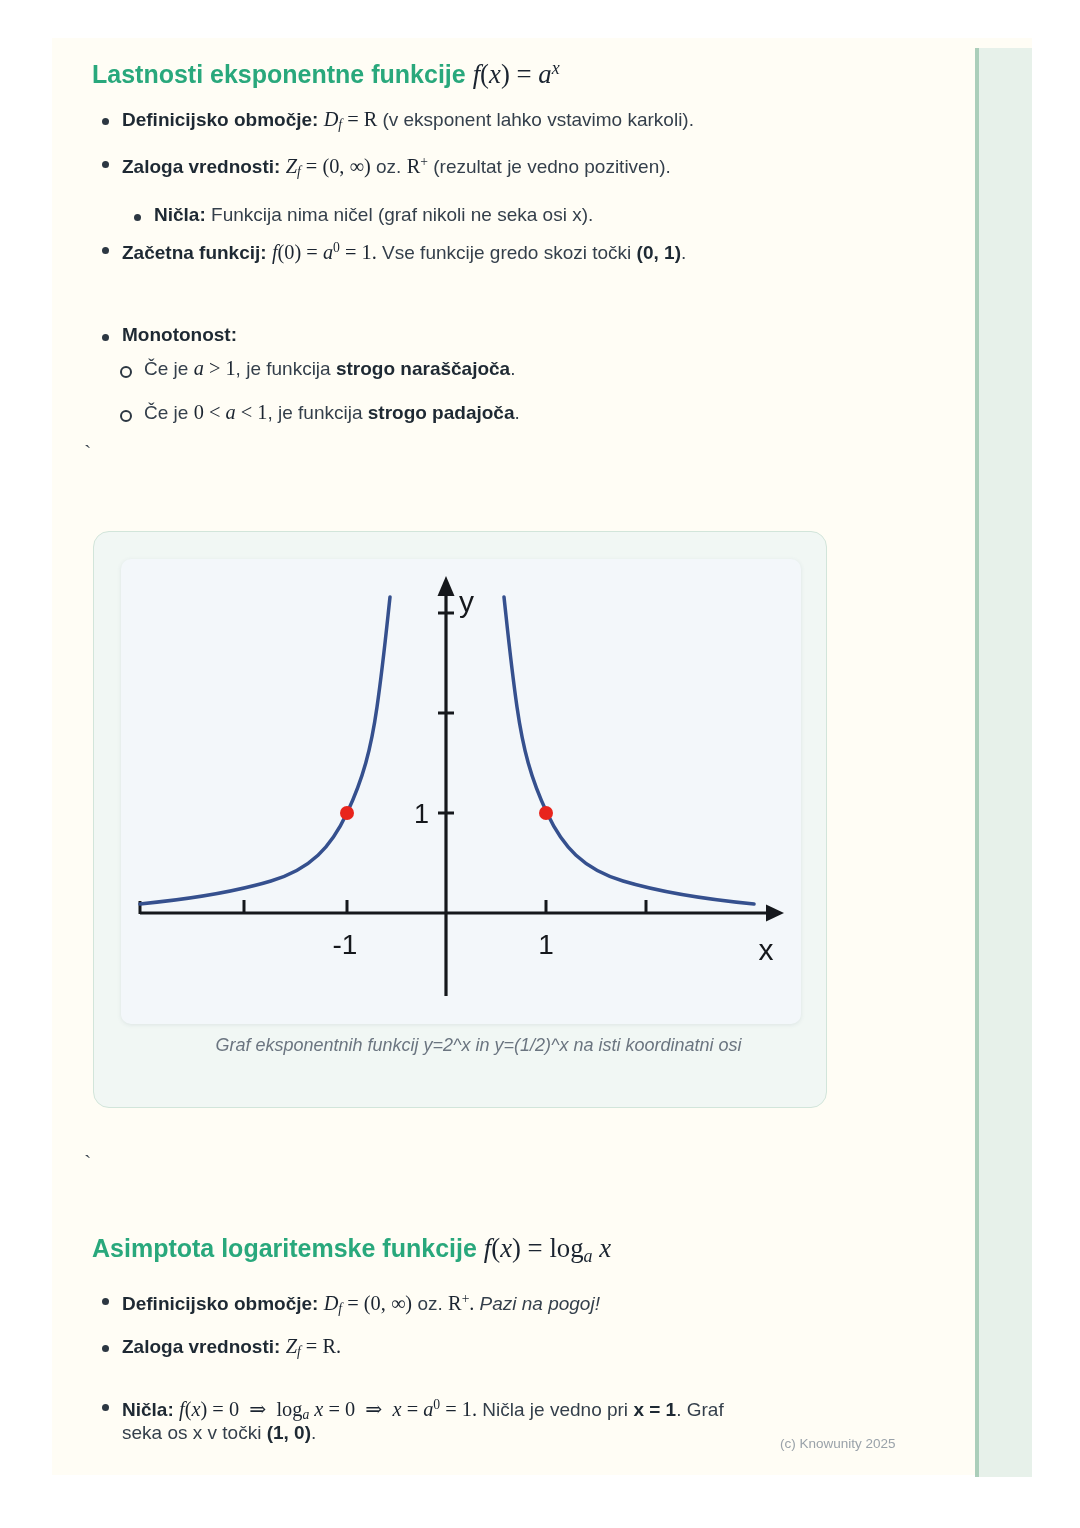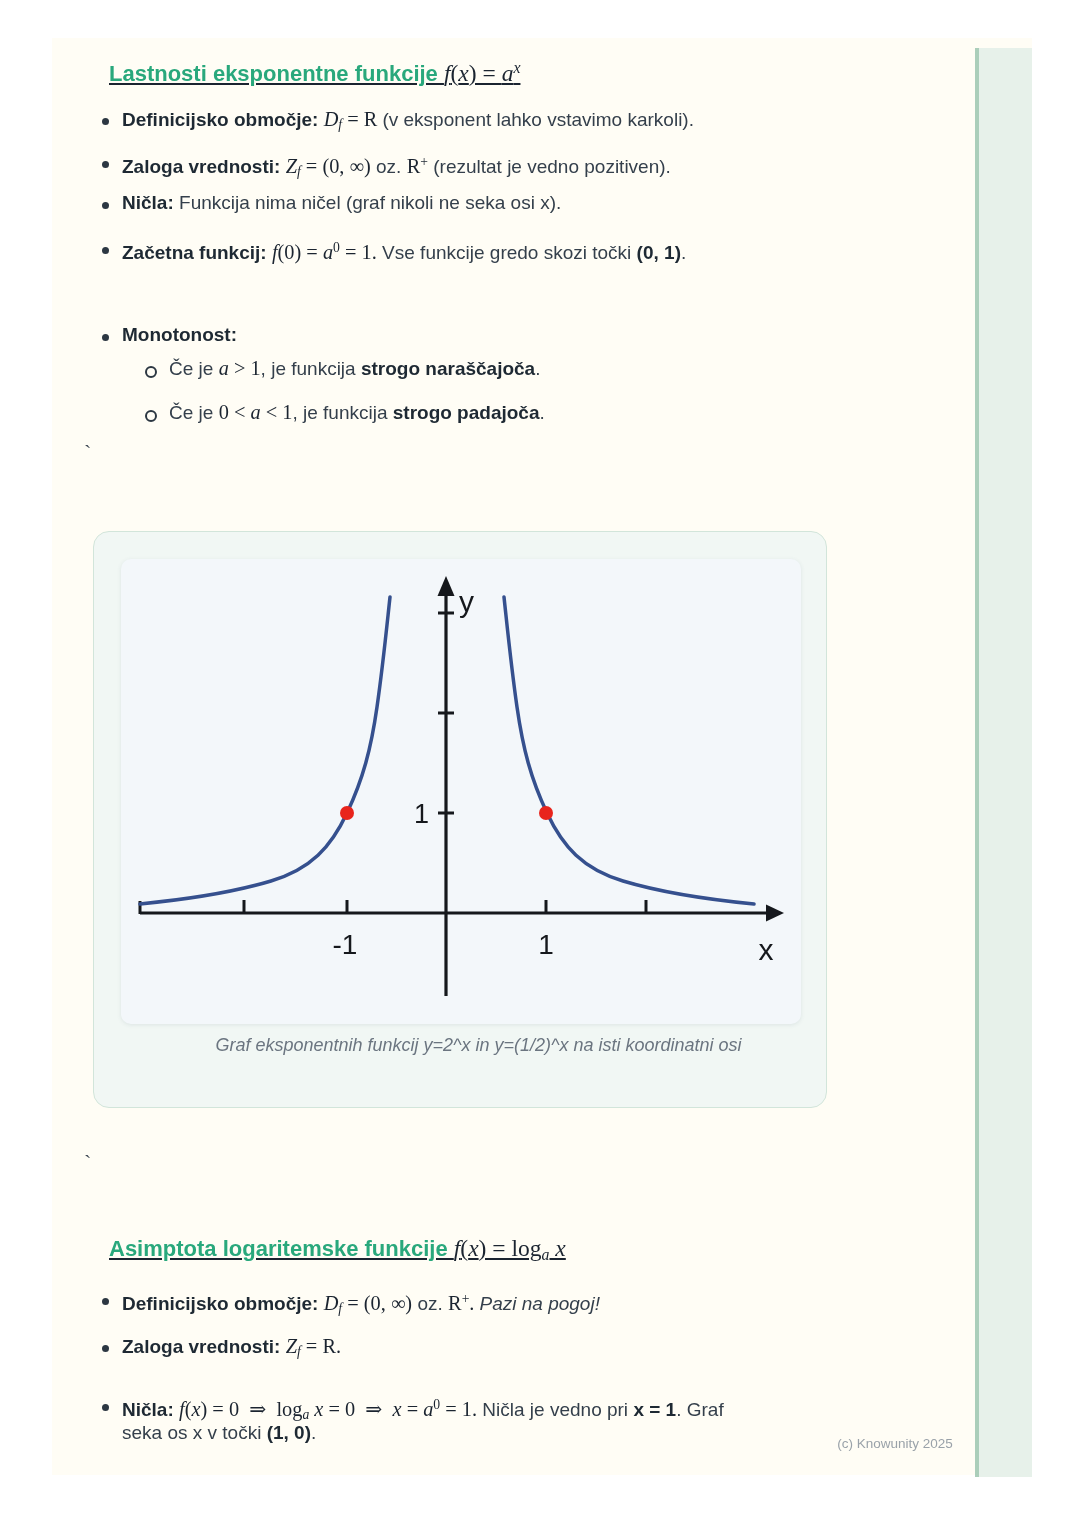--- a/index.html
+++ b/index.html
@@ -1,23 +1,23 @@
 <!DOCTYPE html>
 <html><head>
 <meta charset="utf-8">
 <style>
   html,body{margin:0;padding:0;background:#ffffff;}
   #canvas{position:relative;width:1080px;height:1528px;background:#ffffff;overflow:hidden;
           font-family:"Liberation Sans","DejaVu Sans",sans-serif;}
   .paper{position:absolute;left:52px;top:38px;width:980px;height:1437px;background:#fffdf5;}
   .stripe{position:absolute;left:975px;top:48px;width:57px;height:1429px;background:#e7f1ea;
           border-left:4px solid #abceba;box-sizing:border-box;}
-  .h-title{position:absolute;left:109px;font-size:22px;line-height:34px;white-space:nowrap;color:#1b2430;text-decoration:underline;}
+  .h-title{position:absolute;left:92px;font-size:25px;line-height:34px;white-space:nowrap;color:#1b2430;}
   .row{position:absolute;left:122px;font-size:19px;line-height:22px;color:#343f4b;white-space:nowrap;}
-  .row.subrow{left:169px;}
+  .row.subrow{left:144px;}
   .dot{position:absolute;left:-20px;top:10px;width:7px;height:7px;border-radius:50%;background:#2c3742;}
   .circ{position:absolute;left:-24px;top:9px;width:8px;height:8px;border-radius:50%;
         border:2px solid #2c3742;background:transparent;}
   .seg.t{}
   .seg.b{font-weight:700;color:#1e2933;}
   .seg.i{font-style:italic;}
   .seg.h{color:#29a87c;font-weight:700;}
   .seg.mr{font-family:"Liberation Serif","DejaVu Serif",serif;font-size:1.07em;color:#1b2430;}
   .seg.mi{font-family:"Liberation Serif","DejaVu Serif",serif;font-size:1.07em;color:#1b2430;font-style:italic;}
   .seg.sub{font-family:"Liberation Serif","DejaVu Serif",serif;font-style:italic;font-size:0.72em;
@@ -27,42 +27,42 @@
   .seg.supi{font-family:"Liberation Serif","DejaVu Serif",serif;font-style:italic;font-size:0.72em;
            vertical-align:0.5em;color:#1b2430;}
   .stray{position:absolute;left:84px;font-family:"Liberation Serif","DejaVu Serif",serif;
          font-size:22px;color:#3a4450;}
   .card{position:absolute;left:93px;top:531px;width:734px;height:577px;background:#f1f7f4;
         border:1px solid #d2e5da;border-radius:16px;box-sizing:border-box;}
   .panel{position:absolute;left:27px;top:27px;width:680px;height:465px;background:#f3f7fa;
          border-radius:10px;box-shadow:0 1px 4px rgba(70,95,115,0.12);}
   .caption{position:absolute;left:0;right:0;top:503px;text-align:center;font-style:italic;
            font-size:18px;color:#6b7580;padding-left:37px;}
-  .footer{position:absolute;left:780px;top:1436px;width:230px;text-align:center;
+  .footer{position:absolute;left:780px;top:1436px;width:230px;text-align:left;
           font-size:13.5px;color:#9aa2a9;}
   svg text{font-family:"Liberation Sans","DejaVu Sans",sans-serif;fill:#15181c;}
 </style>
 </head>
 <body>
 
 <div id="canvas">
   <div class="paper"></div>
   <div class="stripe"></div>
 
   <div class="h-title" style="top:51px;"><span class="seg h">Lastnosti eksponentne funkcije </span><span class="seg mi">f</span><span class="seg mr">(</span><span class="seg mi">x</span><span class="seg mr">) = </span><span class="seg mi">a</span><span class="seg supi">x</span></div>
 
   <div class="row" style="top:108px;">
     <span class="dot"></span>
     <span><span class="seg b">Definicijsko območje: </span><span class="seg mi">D</span><span class="seg sub">f</span><span class="seg mr"> = R </span><span class="seg t">(v eksponent lahko vstavimo karkoli).</span></span>
   </div>
   <div class="row" style="top:151px;">
     <span class="dot"></span>
     <span><span class="seg b">Zaloga vrednosti: </span><span class="seg mi">Z</span><span class="seg sub">f</span><span class="seg mr"> = (0, ∞)</span><span class="seg t"> oz. </span><span class="seg mr">R</span><span class="seg sup">+</span><span class="seg t"> (rezultat je vedno pozitiven).</span></span>
   </div>
-  <div class="row" style="top:192px;">
+  <div class="row" style="top:204px;margin-left:32px;">
     <span class="dot"></span>
     <span><span class="seg b">Ničla: </span><span class="seg t">Funkcija nima ničel (graf nikoli ne seka osi x).</span></span>
   </div>
   <div class="row" style="top:237px;">
     <span class="dot"></span>
     <span><span class="seg b">Začetna funkcij: </span><span class="seg mi">f</span><span class="seg mr">(0) = </span><span class="seg mi">a</span><span class="seg sup">0</span><span class="seg mr"> = 1.</span><span class="seg t"> Vse funkcije gredo skozi točki </span><span class="seg b">(0, 1)</span><span class="seg t">.</span></span>
   </div>
   <div class="row" style="top:324px;">
     <span class="dot"></span>
     <span><span class="seg b">Monotonost:</span></span>

